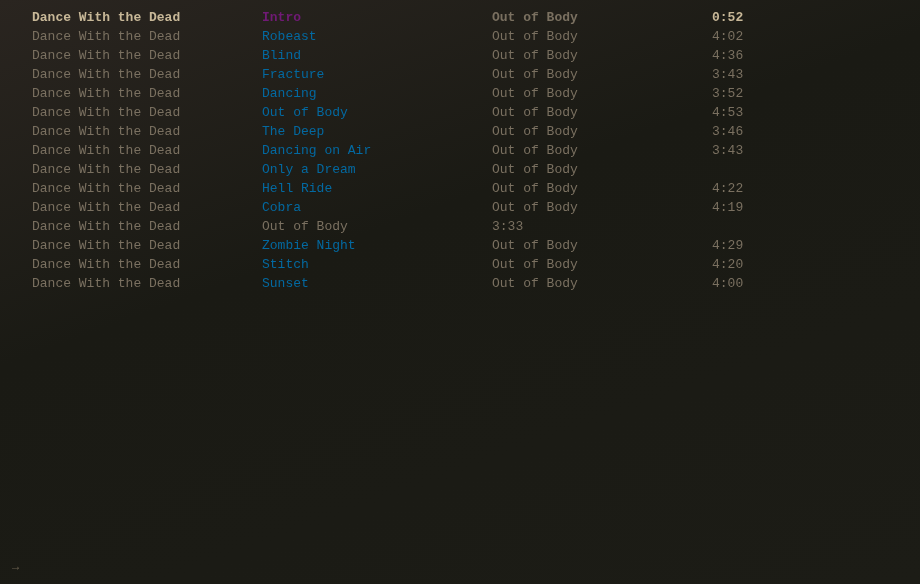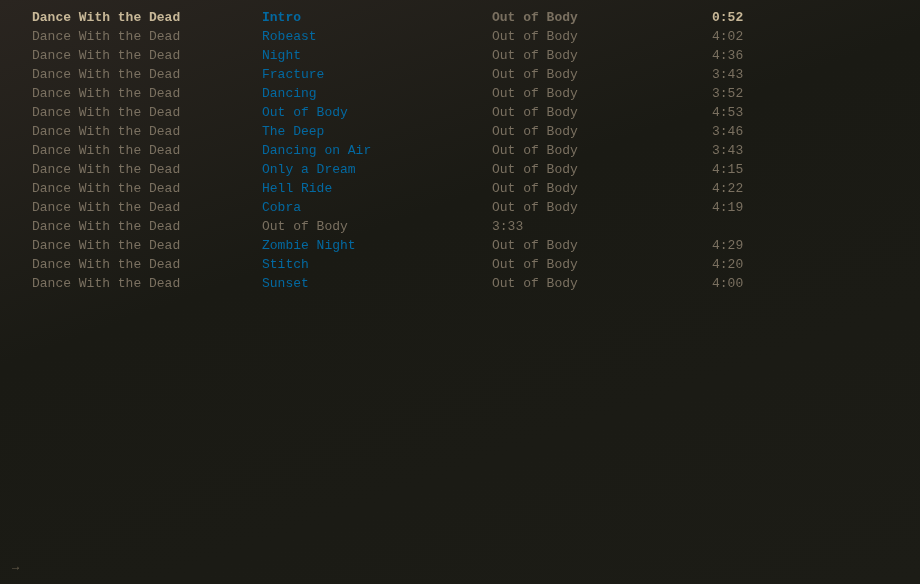--- a/index.html
+++ b/index.html
@@ -41,21 +41,21 @@
 
     .col-artist {
       color: #7a7060;
     }
 
     .col-title {
       color: #0369a1;
     }
 
     .header .col-title {
-      color: #0369a1;
+      color: #701a75;
     }
 
     .col-album {
       color: #7a7060;
     }
 
     .col-duration {
       text-align: left;
       color: #7a7060;
       padding-right: 8px;
@@ -91,21 +91,21 @@
 
   <div id="track-rows">
       <div class="track-row">
       <span class="col-artist">Dance With the Dead</span>
       <span class="col-title">Robeast</span>
       <span class="col-album">Out of Body</span>
       <span class="col-duration">4:02</span>
     </div>
       <div class="track-row">
       <span class="col-artist">Dance With the Dead</span>
-      <span class="col-title">Night</span>
+      <span class="col-title">Blind</span>
       <span class="col-album">Out of Body</span>
       <span class="col-duration">4:36</span>
     </div>
       <div class="track-row">
       <span class="col-artist">Dance With the Dead</span>
       <span class="col-title">Fracture</span>
       <span class="col-album">Out of Body</span>
       <span class="col-duration">3:43</span>
     </div>
       <div class="track-row">
@@ -129,21 +129,20 @@
       <div class="track-row">
       <span class="col-artist">Dance With the Dead</span>
       <span class="col-title">Dancing on Air</span>
       <span class="col-album">Out of Body</span>
       <span class="col-duration">3:43</span>
     </div>
       <div class="track-row">
       <span class="col-artist">Dance With the Dead</span>
       <span class="col-title">Only a Dream</span>
       <span class="col-album">Out of Body</span>
-      <span class="col-duration">4:15</span>
     </div>
       <div class="track-row">
       <span class="col-artist">Dance With the Dead</span>
       <span class="col-title">Hell Ride</span>
       <span class="col-album">Out of Body</span>
       <span class="col-duration">4:22</span>
     </div>
       <div class="track-row">
       <span class="col-artist">Dance With the Dead</span>
       <span class="col-title">Cobra</span>

